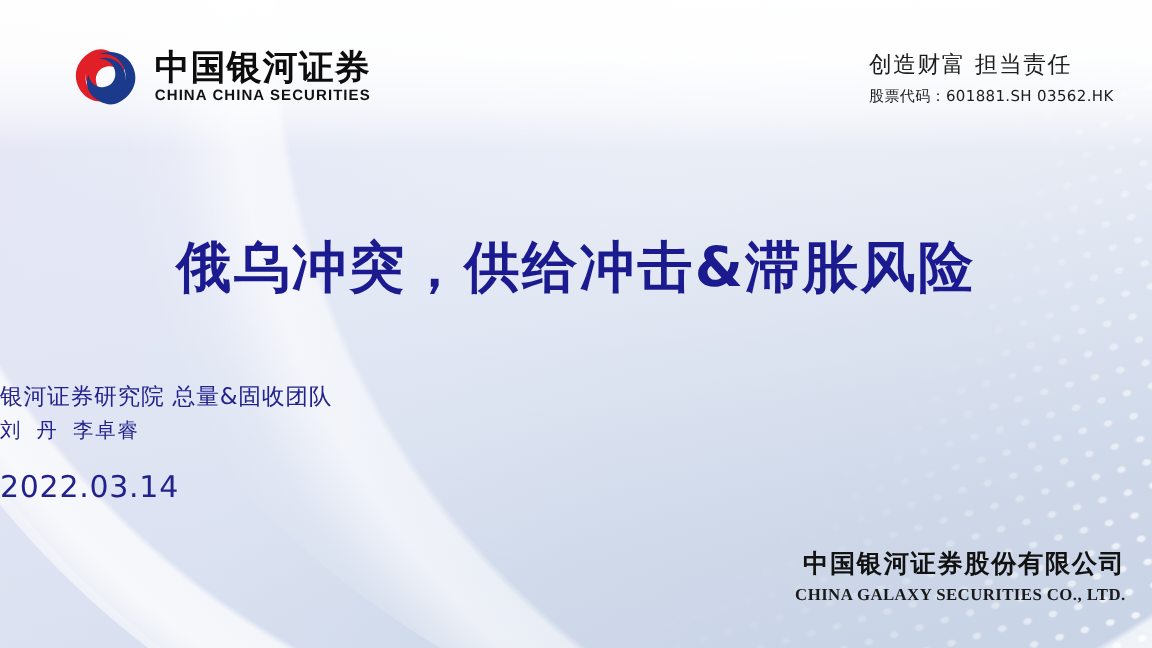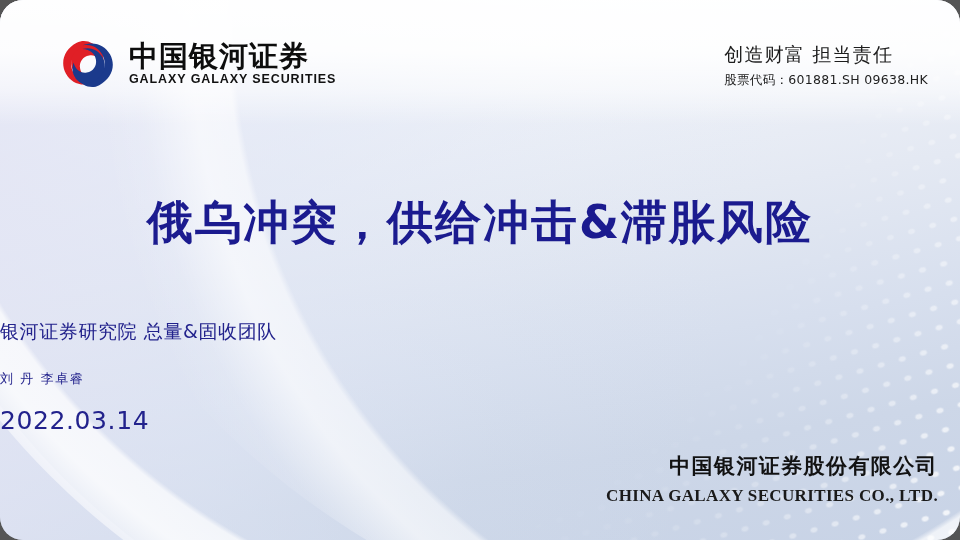--- a/index.html
+++ b/index.html
@@ -15,21 +15,20 @@
     overflow: hidden;
     font-family: "Liberation Sans", "DejaVu Sans", sans-serif;
     background: linear-gradient(171deg,
         #fbfcfe 0%,
         #f7f9fc 12%,
         #eef1f8 26%,
         #e4e9f3 44%,
         #d7dfee 64%,
         #cdd7e8 80%,
         #c8d3e6 100%);
-    border-radius: 23px;
   }
 
   
   .bg-layer { position: absolute; inset: 0; pointer-events: none; }
 
   
   .bg-tint-left {
     background: linear-gradient(105deg,
         rgba(226,228,244,0.85) 0%,
         rgba(224,230,245,0.55) 30%,
@@ -195,25 +194,26 @@
     color: #22228c;
     font-family: "DejaVu Sans", "Liberation Sans", sans-serif;
   }
   .submeta .team {
     font-size: 19px;
     letter-spacing: 0.6px;
     line-height: 1.2;
     white-space: nowrap;
   }
   .submeta .authors {
-    margin-top: 28px;
-    font-size: 13px;
+    margin-top: 8px;
+    font-size: 17px;
     letter-spacing: 1.6px;
     line-height: 1.2;
     white-space: nowrap;
+    font-family: Liberation Mono, monospace;
   }
   .submeta .date {
     margin-top: 20px;
     font-size: 25px;
     letter-spacing: 0.6px;
     line-height: 1.2;
     white-space: nowrap;
   }
 
   
@@ -228,21 +228,21 @@
     font-size: 21px;
     font-weight: 700;
     color: #121212;
     letter-spacing: 1.4px;
     line-height: 1.25;
     white-space: nowrap;
   }
   .company-en {
     margin-top: 6px;
     font-family: "Liberation Serif", "DejaVu Serif", serif;
-    font-size: 17px;
+    font-size: 14px;
     font-weight: 700;
     color: #1a1a1a;
     letter-spacing: 0.35px;
     line-height: 1.2;
     white-space: nowrap;
   }
 </style>
 </head>
 <body>
 
@@ -261,27 +261,27 @@
       <svg class="brand-mark" viewBox="0 0 56 52">
         <g transform="rotate(-28 28 26)">
           <path d="M28 2 C14 2 4 11 4 24 C4 35 12 44 24 45 C15 42 11 35 11 27 C11 17 18 10 29 10 C37 10 43 14 46 20 C43 9 37 2 28 2 Z" fill="#e01f26"></path>
           <path d="M30 8 C19 8 12 15 12 25 C12 33 17 40 26 42 C19 38 17 32 19 26 C21 20 27 17 33 19 C39 21 42 27 40 34 C46 29 48 20 43 13 C39 9 35 8 30 8 Z" fill="#e01f26"></path>
           <path d="M28 50 C42 50 52 41 52 28 C52 17 44 8 32 7 C41 10 45 17 45 25 C45 35 38 42 27 42 C19 42 13 38 10 32 C13 43 19 50 28 50 Z" fill="#1b3a8c"></path>
           <path d="M26 44 C37 44 44 37 44 27 C44 19 39 12 30 10 C37 14 39 20 37 26 C35 32 29 35 23 33 C17 31 14 25 16 18 C10 23 8 32 13 39 C17 43 21 44 26 44 Z" fill="#1b3a8c"></path>
         </g>
       </svg>
       <div class="brand-words">
         <div class="brand-cn">中国银河证券</div>
-        <div class="brand-en">GALAXY GALAXY SECURITIES</div>
+        <div class="brand-en">CHINA CHINA SECURITIES</div>
       </div>
     </div>
 
     <div class="slogan-block">
       <div class="slogan">创造财富 担当责任</div>
-      <div class="stockcode">股票代码：601881.SH  09638.HK</div>
+      <div class="stockcode">股票代码：601881.SH  03562.HK</div>
     </div>
 
   </div>
 
   <div class="title">俄乌冲突，供给冲击&amp;滞胀风险</div>
 
   <div class="submeta">
     <div class="team">银河证券研究院  总量&amp;固收团队</div>
     <div class="authors">刘 丹 李卓睿</div>
     <div class="date">2022.03.14</div>

